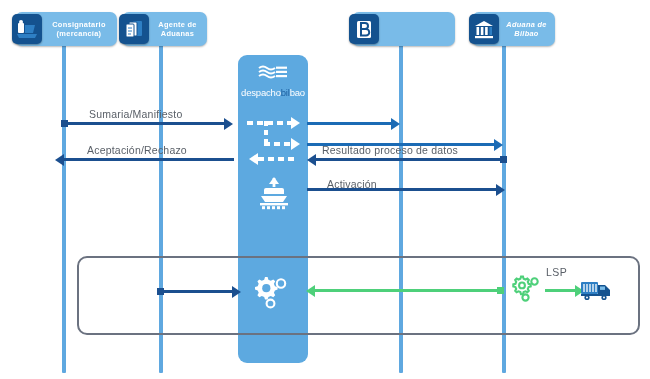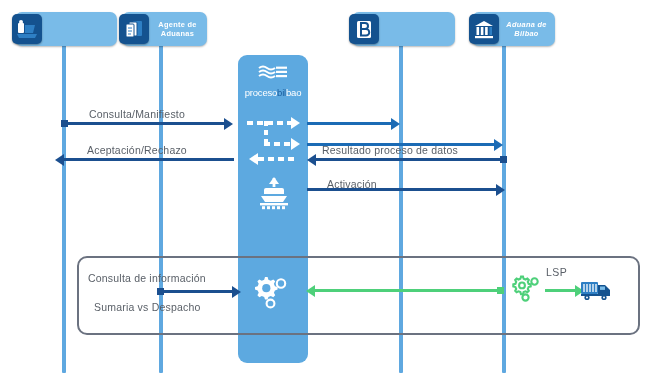--- a/index.html
+++ b/index.html
@@ -83,20 +83,23 @@
   <div class="platform-band"></div>
 
   <div class="actor" style="left:15px;top:12px;width:102px;">
     <span class="ico">
       <svg width="22" height="20" viewBox="0 0 22 20">
         <rect x="2" y="4" width="6" height="10" rx="1" fill="#ffffff"></rect>
         <circle cx="5" cy="3" r="2" fill="#ffffff"></circle>
         <path d="M9 6 L19 6 L17 14 L9 14 Z" fill="#2e7fc4"></path>
         <path d="M1 15 L21 15 L19 19 L3 19 Z" fill="#2e7fc4"></path>
       </svg>
+    </span>
+    <span class="lbl">
+      <span>Consignatario</span><br><span>(mercancía)</span>
     </span>
   </div>
 
   <div class="actor" style="left:122px;top:12px;width:85px;">
     <span class="ico">
       <svg width="22" height="20" viewBox="0 0 22 20">
         <rect x="10" y="2" width="9" height="15" rx="1" fill="#2e7fc4"></rect>
         <rect x="6" y="3" width="8" height="14" rx="1" fill="#ffffff" stroke="#14528f" stroke-width="1"></rect>
         <rect x="3" y="5" width="8" height="13" rx="1" fill="#ffffff" stroke="#14528f" stroke-width="1"></rect>
         <line x1="5" y1="9" x2="9" y2="9" stroke="#2e7fc4" stroke-width="1"></line>
@@ -139,24 +142,24 @@
     <span class="waves">
       <svg width="30" height="16" viewBox="0 0 30 16">
         <path d="M1 4 Q5 1 9 4 T17 4" stroke="#ffffff" stroke-width="2" fill="none"></path>
         <path d="M1 8 Q5 5 9 8 T17 8" stroke="#ffffff" stroke-width="2" fill="none"></path>
         <path d="M1 12 Q5 9 9 12 T17 12" stroke="#ffffff" stroke-width="2" fill="none"></path>
         <rect x="18" y="2.6" width="11" height="2.2" fill="#ffffff"></rect>
         <rect x="18" y="6.8" width="11" height="2.2" fill="#ffffff"></rect>
         <rect x="18" y="11" width="11" height="2.2" fill="#ffffff"></rect>
       </svg>
     </span>
-    <span class="word"><span>proceso</span><span class="dk">bil</span><span>bao</span></span>
-  </div>
-
-  <div class="lab" style="left:89px;top:108px;">Consulta/Manifiesto</div>
+    <span class="word"><span>despacho</span><span class="dk">bil</span><span>bao</span></span>
+  </div>
+
+  <div class="lab" style="left:89px;top:108px;">Sumaria/Manifiesto</div>
   <div class="nub" style="left:61px;top:120px;"></div>
   <div class="arrow" style="left:64px;top:122px;width:160px;"></div>
   <div class="head r" style="left:224px;top:118px;"></div>
 
   <div class="dash-h" style="left:247px;top:121px;width:44px;"></div>
   <div class="whead r" style="left:291px;top:117px;"></div>
   <div class="dash-v" style="left:264px;top:121px;height:25px;"></div>
   <div class="dash-h" style="left:264px;top:142px;width:27px;"></div>
   <div class="whead r" style="left:291px;top:138px;"></div>
 
@@ -192,22 +195,20 @@
       <rect x="6" y="30.2" width="3" height="3" fill="#ffffff"></rect>
       <rect x="11" y="30.2" width="3" height="3" fill="#ffffff"></rect>
       <rect x="16" y="30.2" width="3" height="3" fill="#ffffff"></rect>
       <rect x="21" y="30.2" width="3" height="3" fill="#ffffff"></rect>
       <rect x="26" y="30.2" width="3" height="3" fill="#ffffff"></rect>
     </svg>
   </span>
 
   <div class="panel"></div>
 
-  <div class="lab" style="left:88px;top:272px;">Consulta de información</div>
-  <div class="lab" style="left:94px;top:301px;">Sumaria vs Despacho</div>
   <div class="arrow" style="left:160px;top:290px;width:72px;"></div>
   <div class="nub" style="left:157px;top:288px;"></div>
   <div class="head r" style="left:232px;top:286px;"></div>
 
   <span class="gears-white">
     <svg width="42" height="38" viewBox="0 0 42 38">
       <g fill="#ffffff">
         <path d="M15 4 l2.6 0 l.8 2.7 l2.4 1 l2.5-1.3 l1.9 1.9 l-1.3 2.5 l1 2.4 l2.7 .8 l0 2.6 l-2.7 .8 l-1 2.4 l1.3 2.5 l-1.9 1.9 l-2.5-1.3 l-2.4 1 l-.8 2.7 l-2.6 0 l-.8-2.7 l-2.4-1 l-2.5 1.3 l-1.9-1.9 l1.3-2.5 l-1-2.4 l-2.7-.8 l0-2.6 l2.7-.8 l1-2.4 l-1.3-2.5 l1.9-1.9 l2.5 1.3 l2.4-1 z"></path>
         <circle cx="16.3" cy="15.2" r="4.1" fill="#5da9e0"></circle>
       </g>

